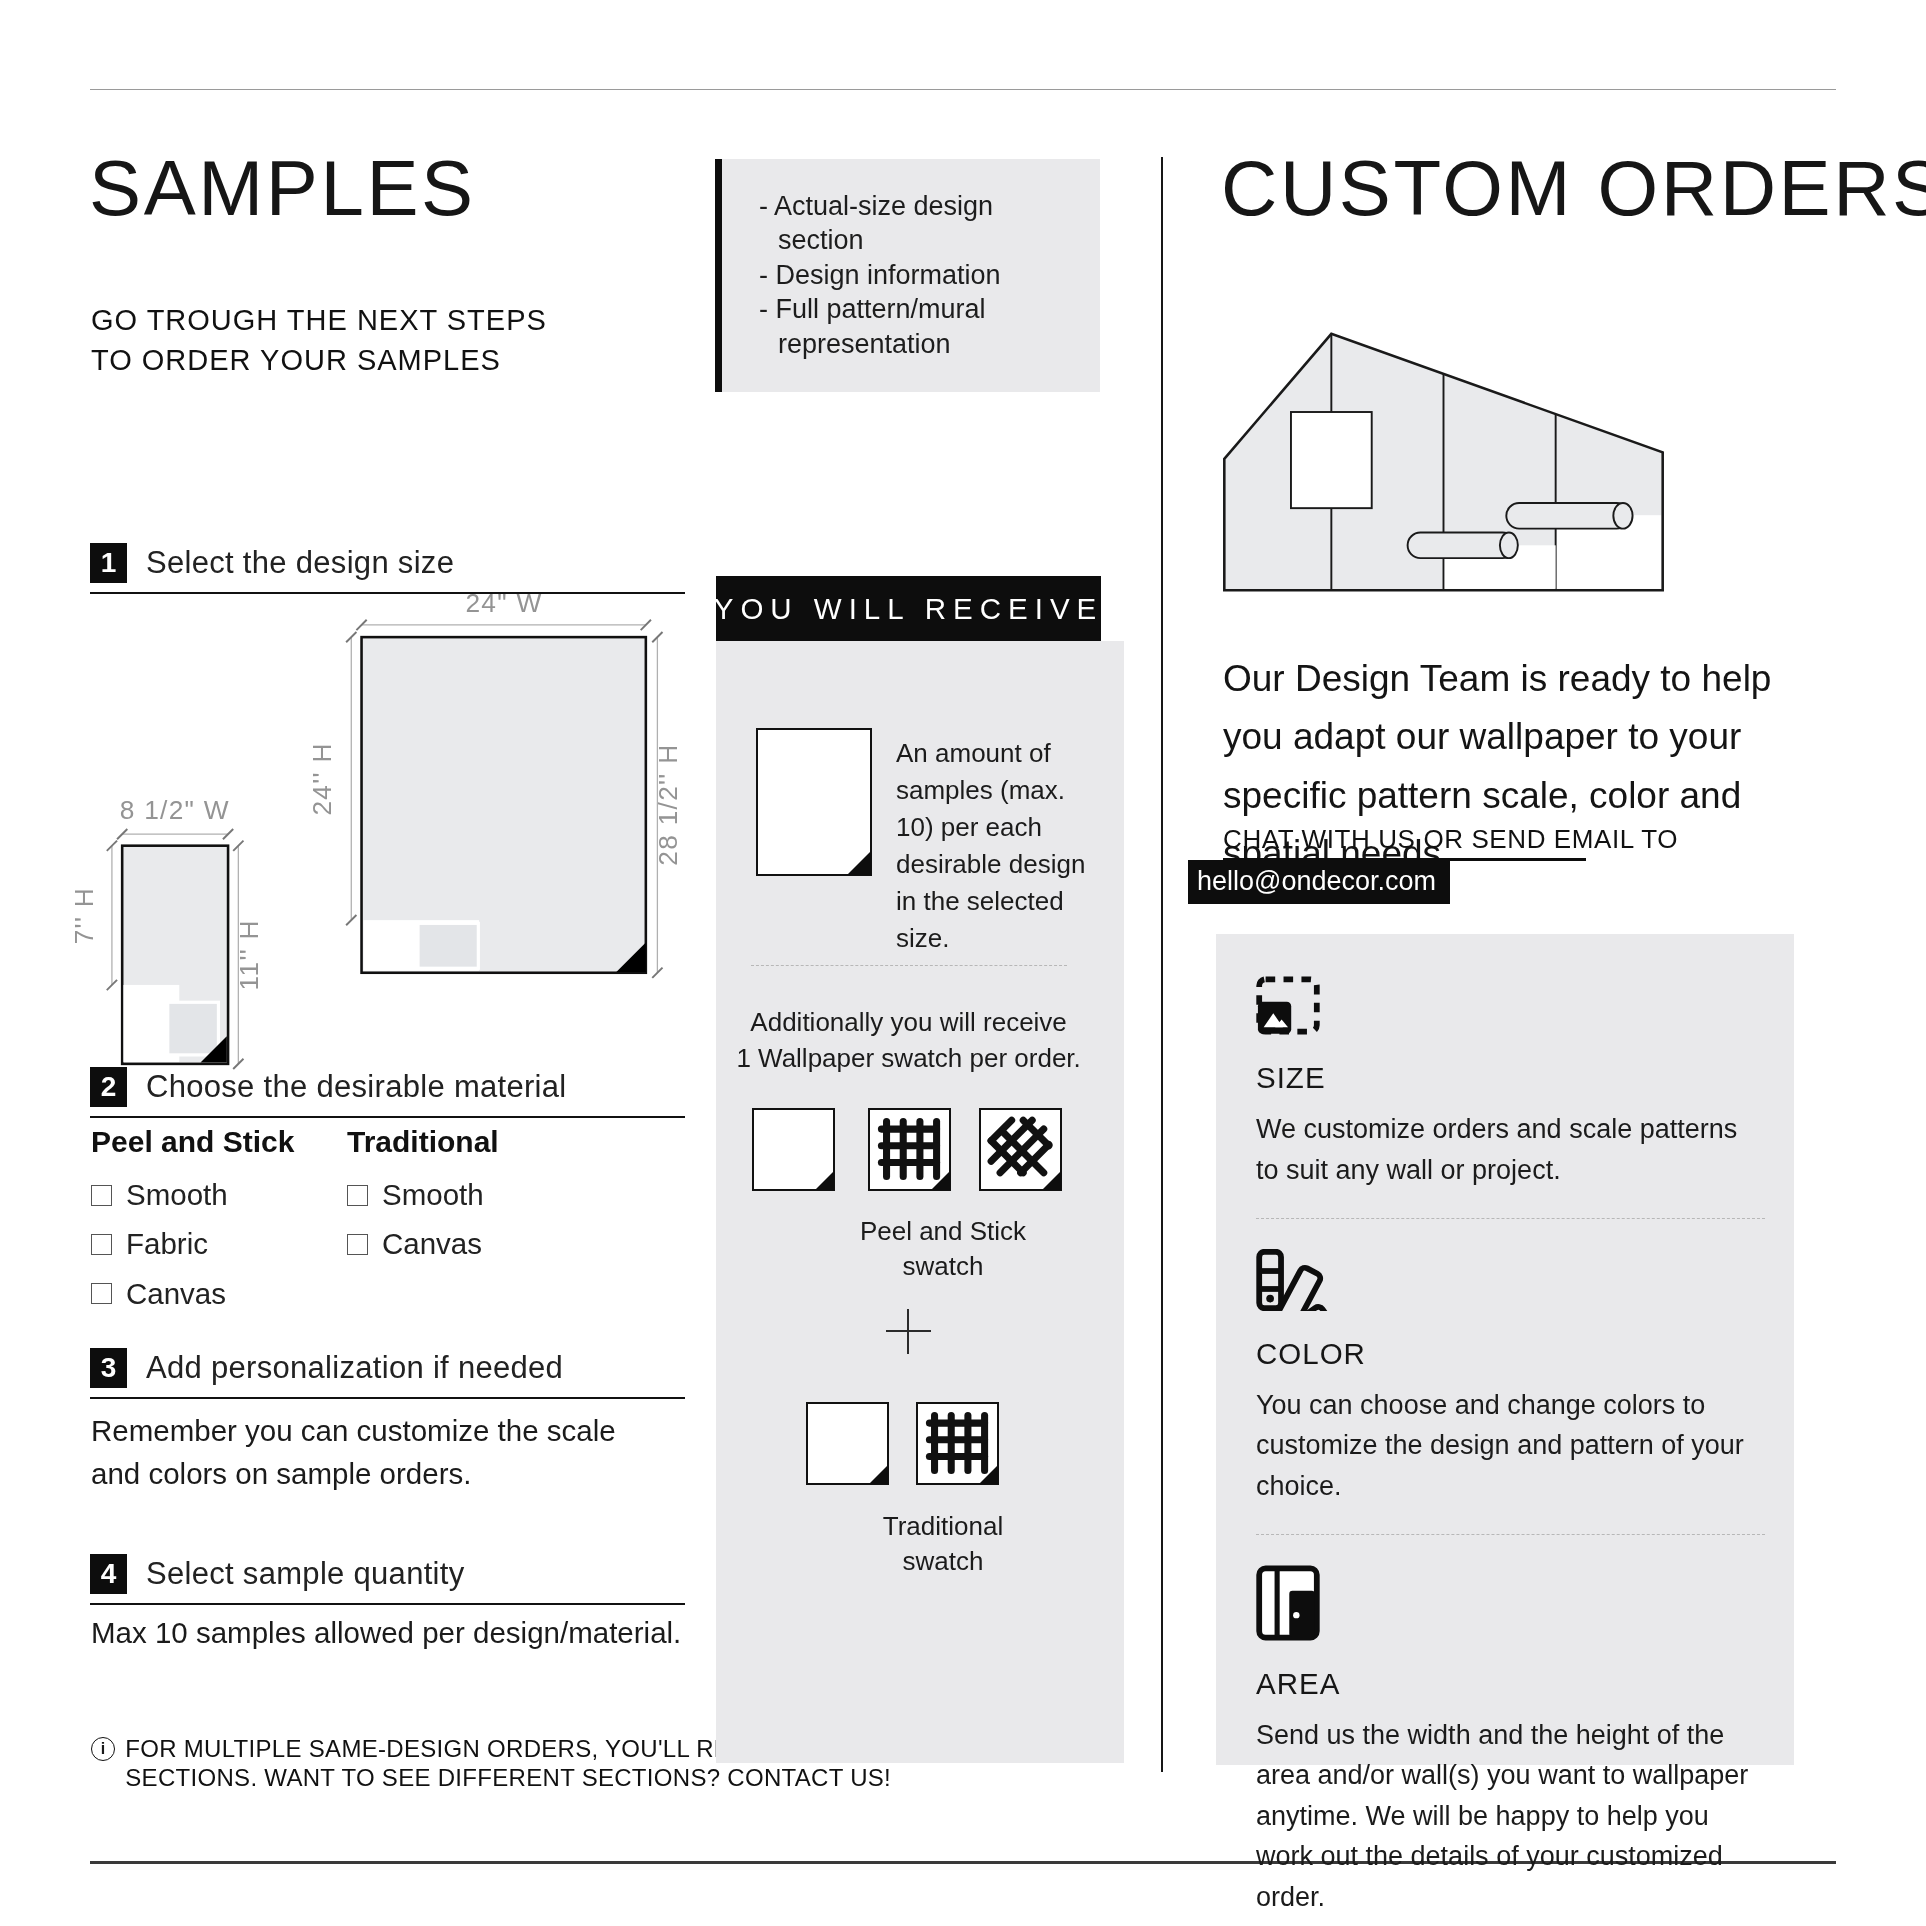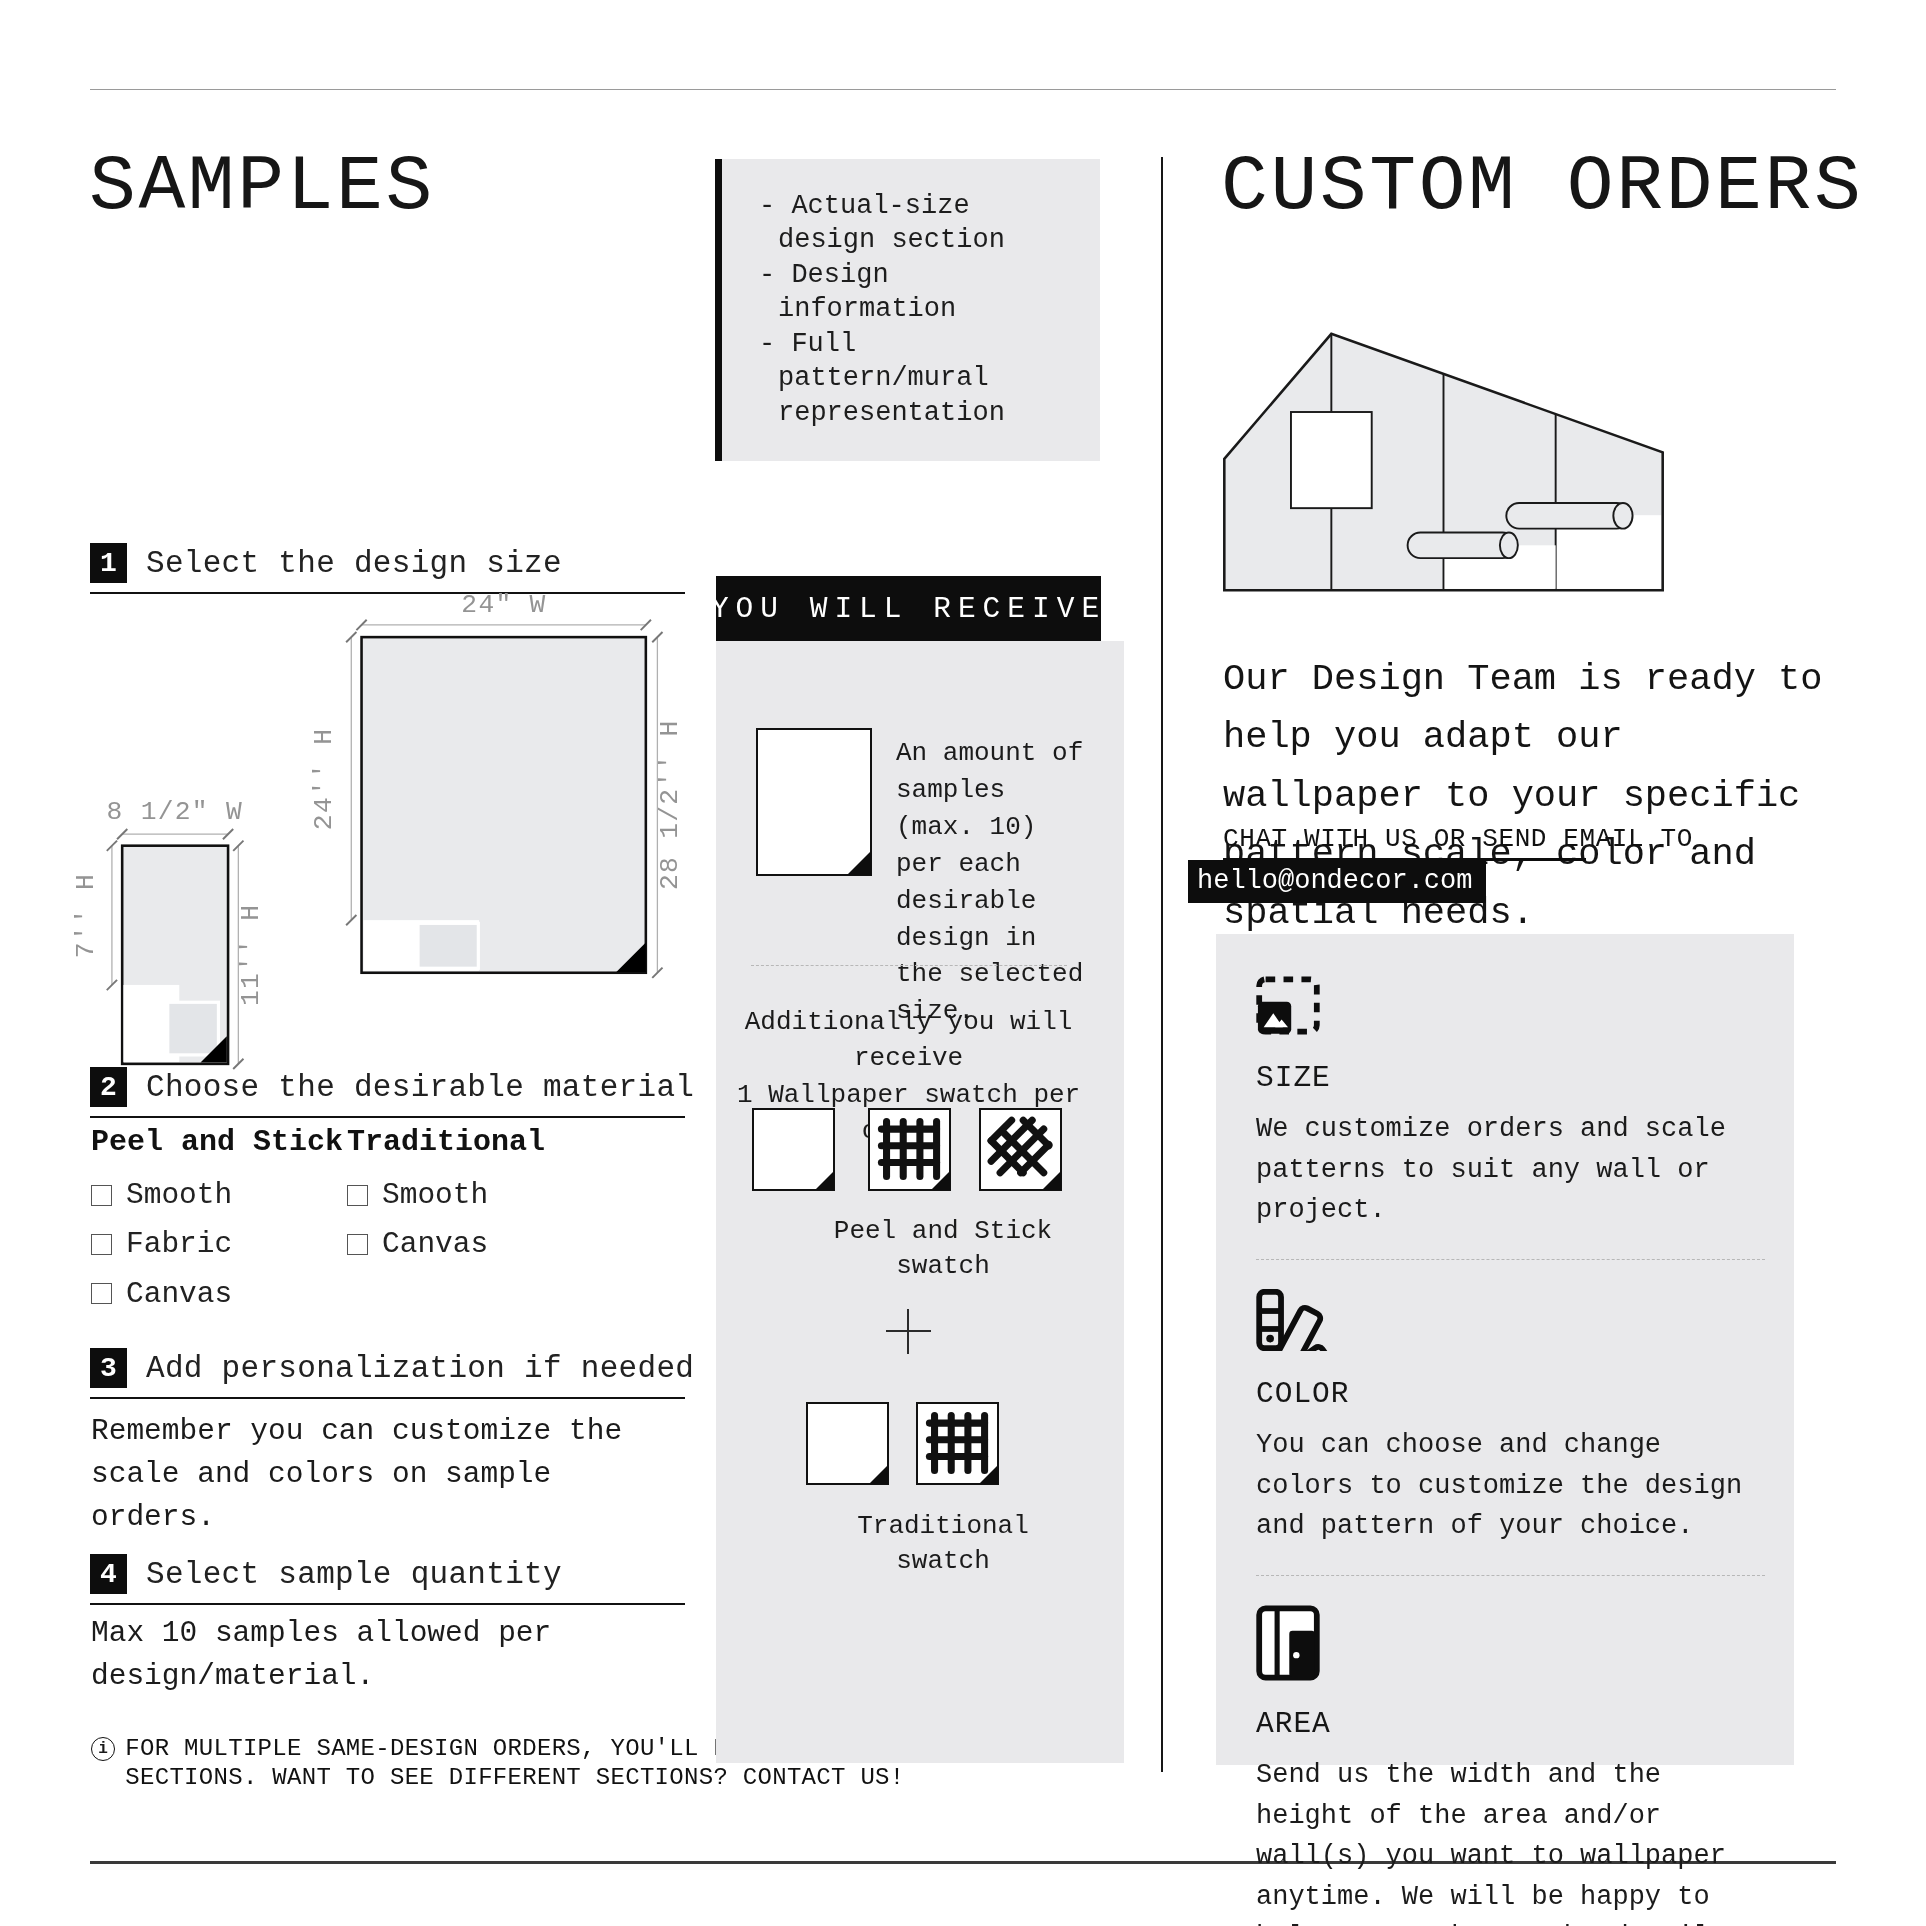--- a/index.html
+++ b/index.html
@@ -1,17 +1,17 @@
 <!DOCTYPE html>
 <html style="font-size:10.3px"><head>
 <meta charset="utf-8">
 <style>
   html,body{margin:0;padding:0;background:#ffffff;}
   .page{position:relative;width:1926px;height:1926px;background:#ffffff;overflow:hidden;
-        font-family:Liberation Mono, monospace;color:#1a1a1a;}
+        font-family:Liberation Sans, sans-serif;color:#1a1a1a;}
   .abs{position:absolute;}
 
   
   .rule-top{left:90px;top:89px;width:1746px;height:1.3px;background:#9a9a9a;}
   .rule-bottom{left:90px;top:1861px;width:1746px;height:2.6px;background:#3a3a3a;}
   .v-divider{left:1161px;top:157px;width:1.9px;height:1615px;background:#161616;}
 
   
   .big-title{font-size:78px;font-weight:300;letter-spacing:2.6px;color:#161616;white-space:nowrap;}
   .intro{left:91px;top:300px;font-size:29px;letter-spacing:1px;line-height:1.38;white-space:pre-line;color:#111;}
@@ -85,20 +85,22 @@
 <body>
 
 <div class="page">
 
   <div class="abs rule-top"></div>
   <div class="abs rule-bottom"></div>
   <div class="abs v-divider"></div>
 
   <div class="abs big-title" style="left:89px;top:143px;">SAMPLES</div>
 
+  <div class="abs intro">GO TROUGH THE NEXT STEPS
+TO ORDER YOUR SAMPLES</div>
 
   <div class="abs includes">
     <ul>
       <li>- Actual-size design section</li>
       <li>- Design information</li>
       <li>- Full pattern/mural representation</li>
     </ul>
   </div>
 
   <div class="abs step" style="top:543px;">

